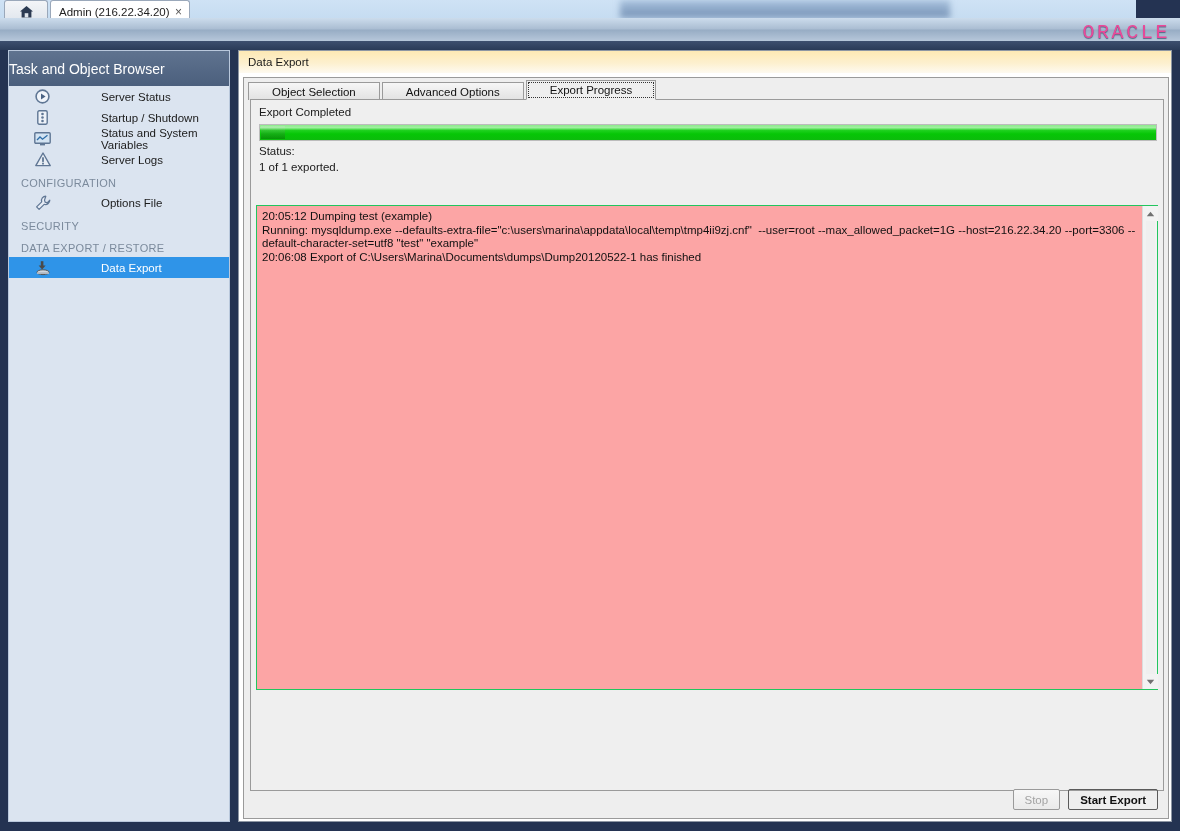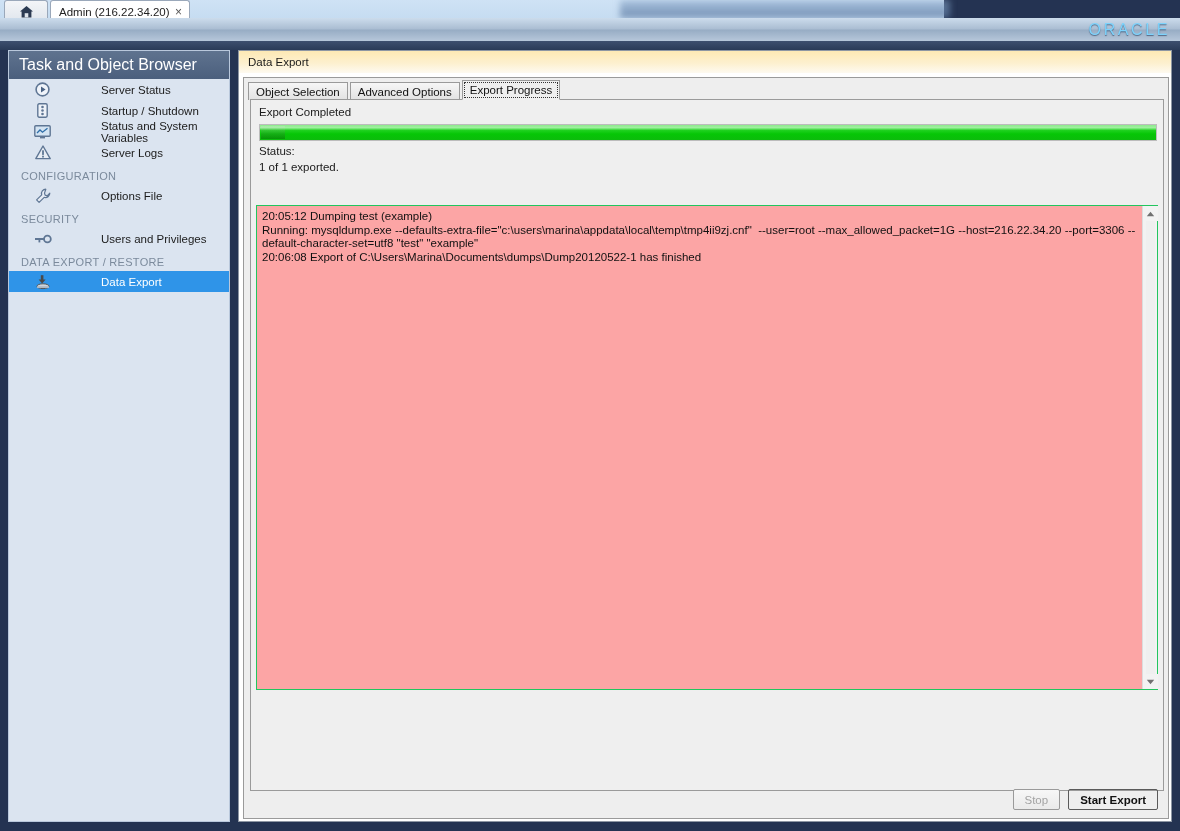--- a/index.html
+++ b/index.html
@@ -13,21 +13,21 @@
 
   
   .app {
     position: relative;
     width: 1180px; height: 831px;
     background: #243352;
   }
 
   
   .titlestrip {
-    position: absolute; left: 0; top: 0; width: 944px; height: 22px;
+    position: absolute; left: 0; top: 0; width: 1136px; height: 22px;
     background: #c6dcf2;
     background: linear-gradient(to bottom, #cfe2f5 0%, #c4dbf0 100%);
   }
   .redact {
     position: absolute; left: 620px; top: 0px; width: 330px; height: 18px;
     background: linear-gradient(to bottom, rgba(140,170,205,.55), rgba(90,120,160,.75));
     filter: blur(3px);
   }
   .home-tab {
     position: absolute; left: 4px; top: 0px; width: 44px; height: 22px;
@@ -71,37 +71,37 @@
     position: absolute; left: 0; top: 41px; width: 1180px; height: 9px;
     background: linear-gradient(to bottom, #3d4f6e 0%, #2a3b58 100%);
   }
   .banner-blue {
     position: absolute; left: 0; top: 18px; width: 1180px; height: 23px;
     background: linear-gradient(to bottom, #ccdcec 0%, #aabdd2 48%, #97acc4 52%, #b6c7da 100%);
     pointer-events: none;
   }
   .oracle {
     position: absolute; right: 10px; top: 21px;
-    font-family: Liberation Sans, sans-serif;
-    font-size: 16px; letter-spacing: 2.6px; font-weight: 400;
-    color: #7dd3fc;
+    font-family: Liberation Mono, monospace;
+    font-size: 20px; letter-spacing: 2.6px; font-weight: 400;
+    color: #ec4899;
     text-shadow: 0 1px 1px rgba(60,80,110,.8);
   }
 
   
   .sidebar {
     position: absolute; left: 8px; top: 50px; width: 222px; height: 772px;
     background: #dbe4f0;
     border: 1px solid #b9c8dc;
   }
   .sidebar-header {
-    height: 28px; width: 100%;
+    height: 35px; width: 100%;
     background: linear-gradient(to bottom, #5f738f 0%, #4b5f7d 100%);
-    color: #ffffff; font-size: 16px;
-    display: flex; align-items: center; padding-left: 10px;
+    color: #ffffff; font-size: 14px;
+    display: flex; align-items: center; 
   }
   .side-group {
     font-size: 11px; color: #7b8a9c; letter-spacing: .3px;
     padding: 7px 0 3px 12px; font-weight: 400;
   }
   .side-item {
     display: flex; align-items: center; height: 21px;
     padding-left: 24px; font-size: 11.5px; color: #1b1b1b; cursor: default; gap: 43px;
   }
   .side-item.sel { background: #2f94e8; color: #ffffff; }
@@ -129,21 +129,21 @@
     background: #eeeeee;
     border: 1px solid #9a9a9a;
   }
 
   
   .tabrow {
     position: absolute; left: 4px; top: 3px; height: 19px;
     display: flex; align-items: flex-end;
   }
   .tab {
-    height: 18px; padding: 0 7px;
+    height: 18px; padding: 0 23px;
     font-size: 11.5px; color: #111;
     background: linear-gradient(to bottom, #f6f6f6 0%, #e2e2e2 100%);
     border: 1px solid #9a9a9a;
     border-bottom: none;
     display: flex; align-items: center;
     margin-right: 2px;
     cursor: pointer;
   }
   .tab.active {
     height: 20px;
@@ -317,30 +317,20 @@
       <span class="ico">
         <svg width="16" height="16" viewBox="0 0 16 16">
           <path d="M10.8 1.2 a4.3 4.3 0 0 0 -4.1 5.6 L1.6 11.9 l2.5 2.5 l5.1 -5.1 a4.3 4.3 0 0 0 5.6 -4.1 l-2.6 2.6 l-2.1 -0.6 l-0.6 -2.1 z" fill="#e6ecf5" stroke="#5f7694" stroke-width="1.2" stroke-linejoin="round"></path>
         </svg>
       </span>
       <span>Options File</span>
     </div>
 
     <div class="side-group">SECURITY</div>
 
-    <div class="side-item">
-      <span class="ico">
-        <svg width="18" height="12" viewBox="0 0 18 12">
-          <circle cx="13.4" cy="6" r="3.4" fill="none" stroke="#5f7694" stroke-width="1.8"></circle>
-          <rect x="1" y="5" width="10" height="2" fill="#5f7694"></rect>
-          <rect x="4.5" y="7" width="1.8" height="2.4" fill="#5f7694"></rect>
-        </svg>
-      </span>
-      <span>Users and Privileges</span>
-    </div>
 
     <div class="side-group">DATA EXPORT / RESTORE</div>
 
     <div class="side-item sel">
       <span class="ico">
         <svg width="16" height="16" viewBox="0 0 16 16">
           <rect x="5.8" y="1.2" width="2.6" height="5" fill="#4a4a4a"></rect>
           <path d="M3.6 5.6 L10.6 5.6 L7.1 9.6 Z" fill="#4a4a4a"></path>
           <ellipse cx="8" cy="12.2" rx="6" ry="2.4" fill="#cfd6de" stroke="#555" stroke-width="1"></ellipse>
           <rect x="2" y="12.2" width="12" height="1.8" fill="#aeb7c2"></rect>

